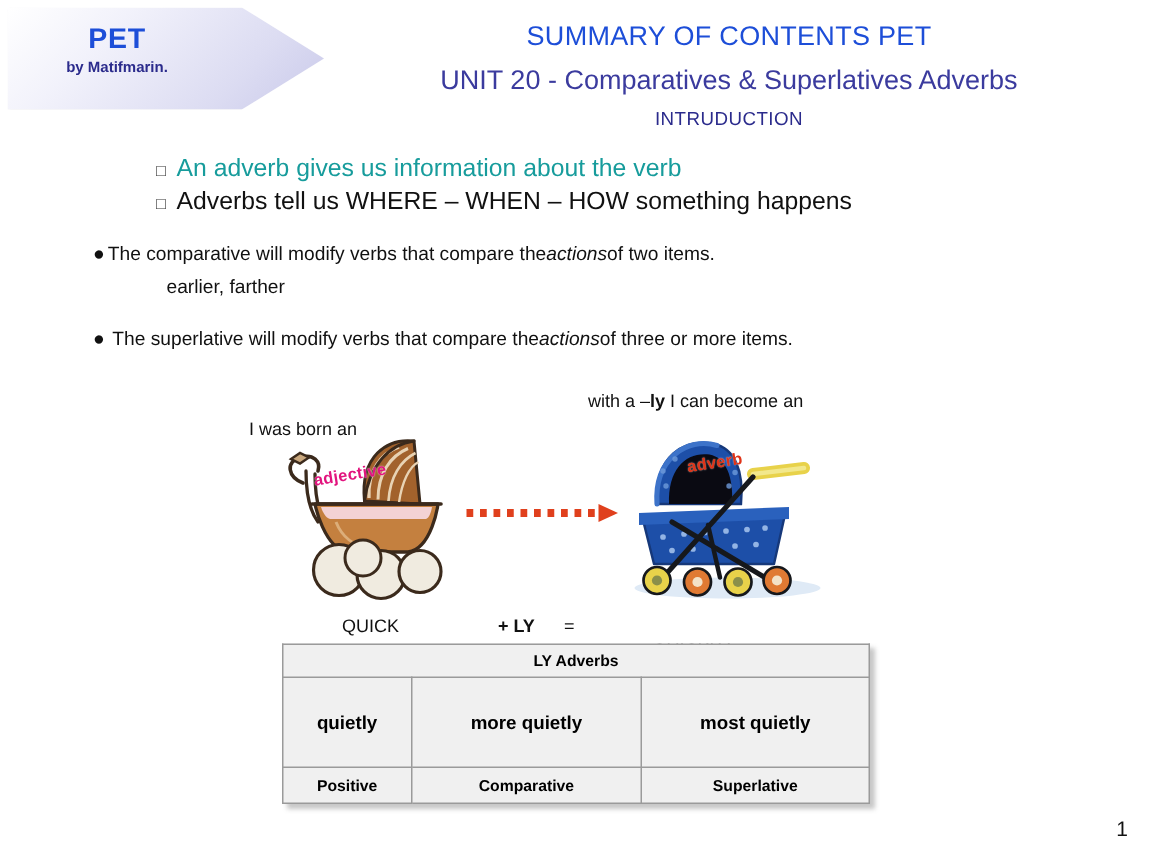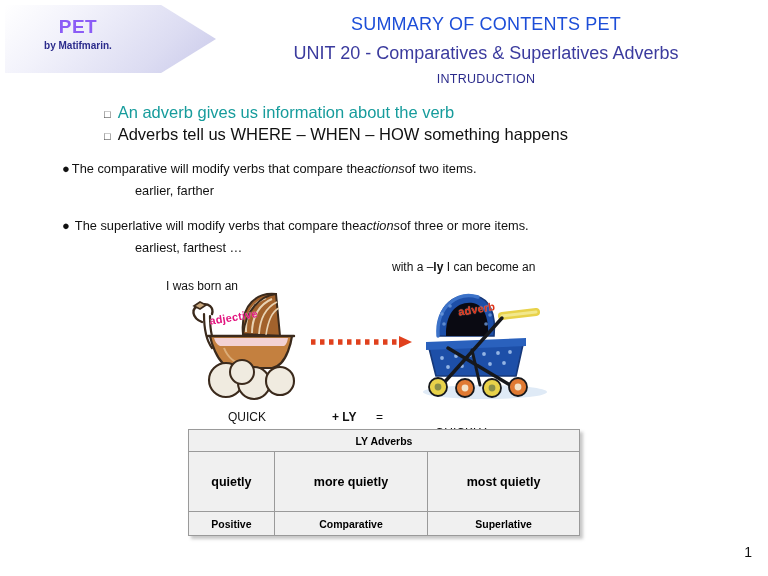--- a/index.html
+++ b/index.html
@@ -36,21 +36,21 @@
     height: 68px;
     display: flex;
     flex-direction: column;
     align-items: center;
     justify-content: center;
     line-height: 1;
   }
   #pet-title {
     font-size: 19px;
     font-weight: bold;
-    color: #8b5cf6;
+    color: #1d4ed8;
     letter-spacing: 0.5px;
     margin-bottom: 5px;
   }
   #pet-subtitle {
     font-size: 10px;
     font-weight: bold;
     color: #2b2b8c;
   }
 
   
@@ -122,21 +122,21 @@
   }
   .rb-dot {
     font-size: 13px;
     line-height: 1;
     margin-right: 2px;
     color: #111111;
   }
   .rb-dot.spaced { margin-right: 5px; }
   .rb-ex {
     margin-top: 7px;
-    margin-left: 73px;
+    margin-left: 49px;
     font-size: 12.8px;
     color: #111111;
     white-space: nowrap;
   }
   .ital { font-style: italic; }
 
   
   #caption-ly {
     position: absolute;
     left: 392px;
@@ -263,21 +263,20 @@
   <div class="rb-ex">earlier, farther</div>
 </div>
 
 <div class="round-block" id="superlative-block">
   <div class="rb-line">
     <span class="rb-dot spaced">●</span>
     <span>The superlative will modify verbs that compare the </span>
     <span class="ital">actions</span>
     <span> of three or more items.</span>
   </div>
-  <div class="rb-ex">earliest, farthest …</div>
 </div>
 
 <div id="caption-ly">
   <span>with a –</span><b>ly</b><span> I can become an</span>
 </div>
 <div id="caption-born">I was born an</div>
 
 <div id="illustration">
   <svg width="370" height="120" viewBox="0 0 370 120">
 

